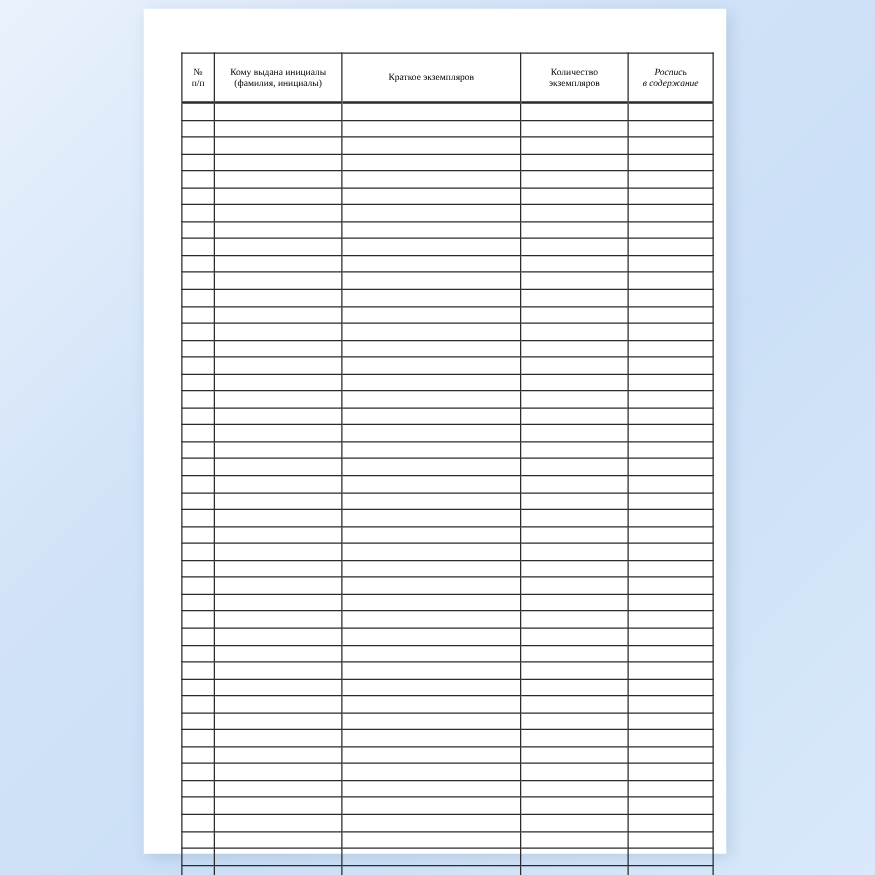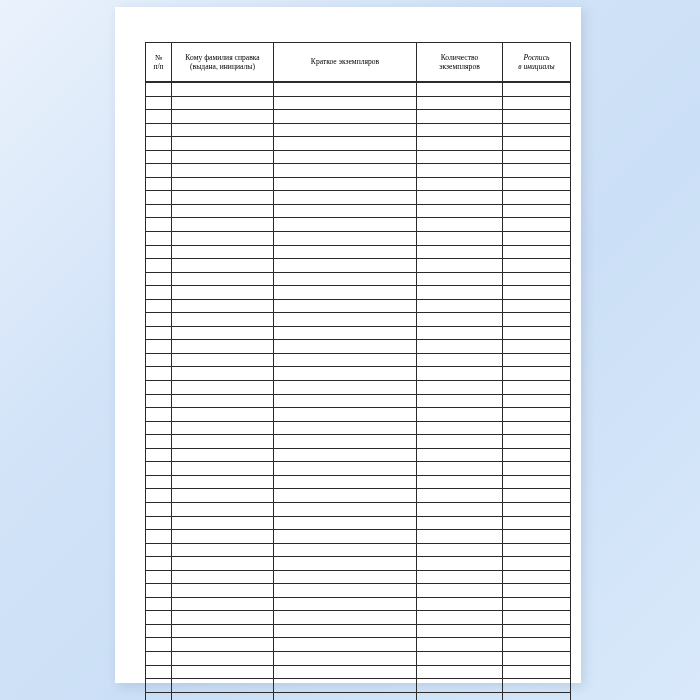--- a/index.html
+++ b/index.html
@@ -95,33 +95,33 @@
           <col class="col-copies">
           <col class="col-sign">
         </colgroup>
         <thead>
           <tr>
             <th class="col-num">
               <span class="th-line">№</span>
               <span class="th-line">п/п</span>
             </th>
             <th class="col-name">
-              <span class="th-line">Кому фамилия справка</span>
-              <span class="th-line">(выдана, инициалы)</span>
+              <span class="th-line">Кому выдана инициалы</span>
+              <span class="th-line">(фамилия, инициалы)</span>
             </th>
             <th class="col-content">
               <span class="th-line">Краткое экземпляров</span>
             </th>
             <th class="col-copies">
               <span class="th-line">Количество</span>
               <span class="th-line">экземпляров</span>
             </th>
             <th class="col-sign">
               <span class="th-line">Роспись</span>
-              <span class="th-line">в инициалы</span>
+              <span class="th-line">в содержание</span>
             </th>
           </tr>
         </thead>
         <tbody id="table-body">
             <tr>
               <td class="col-num"></td>
               <td class="col-name"></td>
               <td class="col-content"></td>
               <td class="col-copies"></td>
               <td class="col-sign"></td>

